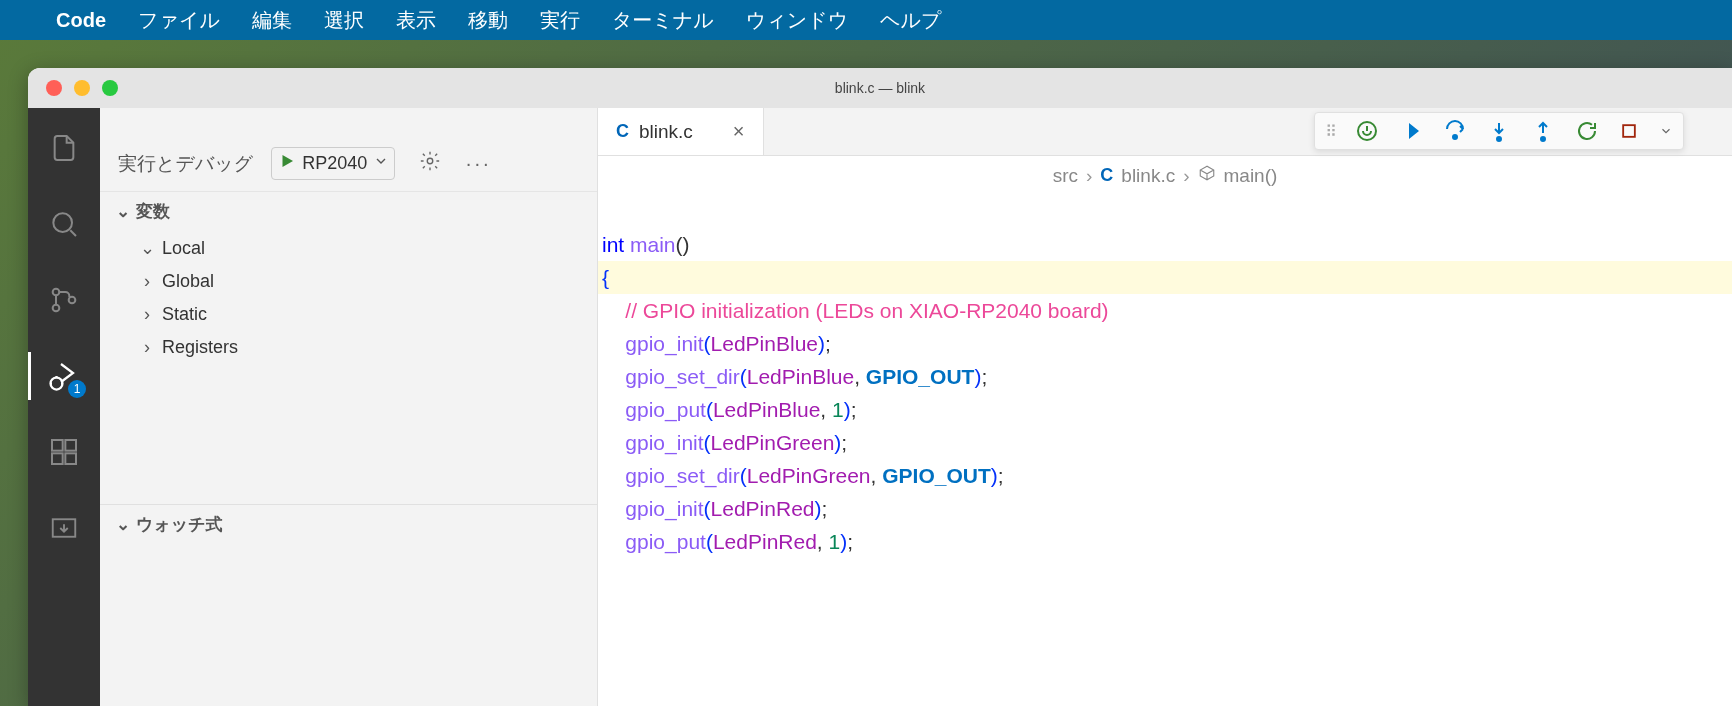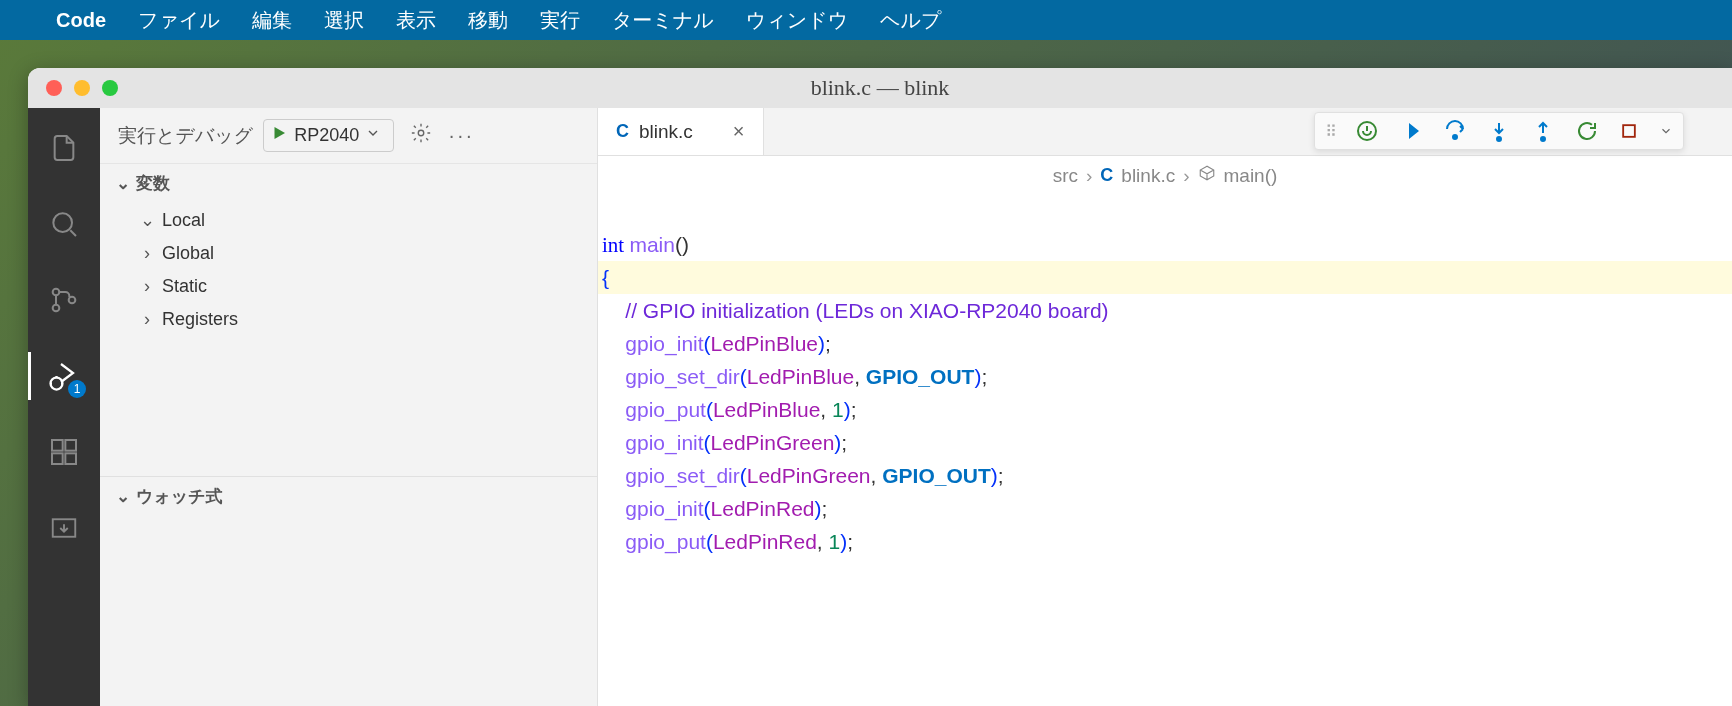--- a/index.html
+++ b/index.html
@@ -9,32 +9,32 @@
 .apple-logo { font-size: 24px; }
 .menubar .app-name { font-weight: 700; }
 
 .window { position: absolute; top: 68px; left: 28px; right: 0; bottom: 0; background: #fff; border-top-left-radius: 12px; box-shadow: 0 4px 20px rgba(0,0,0,0.3); display: flex; flex-direction: column; overflow: hidden; }
 .titlebar { height: 40px; background: #e4e4e4; display: flex; align-items: center; padding: 0 18px; position: relative; }
 .traffic-lights { display: flex; gap: 12px; }
 .traffic-light { width: 16px; height: 16px; border-radius: 50%; }
 .tl-red { background: #ff5f57; }
 .tl-yellow { background: #ffbd2e; }
 .tl-green { background: #28c940; }
-.title-text { position: absolute; left: 50%; transform: translateX(-50%); color: #444; font-size: 22px; font-family: Liberation Serif, serif; }
+.title-text { position: absolute; left: 50%; transform: translateX(-50%); color: #444; font-size: 14px; }
 
 .content { display: flex; flex: 1; overflow: hidden; }
 .activity-bar { width: 72px; background: #333333; display: flex; flex-direction: column; align-items: center; padding-top: 16px; gap: 28px; }
 .activity-item { width: 48px; height: 48px; display: flex; align-items: center; justify-content: center; color: #888; cursor: pointer; position: relative; }
 .activity-item.active { color: #fff; }
 .activity-item.active::before { content: ""; position: absolute; left: -12px; top: 0; width: 3px; height: 100%; background: #fff; }
 .activity-badge { position: absolute; right: 2px; bottom: 2px; background: #007acc; color: #fff; border-radius: 10px; min-width: 18px; height: 18px; font-size: 12px; display: flex; align-items: center; justify-content: center; padding: 0 4px; }
 
 .sidebar { width: 498px; background: #f3f3f3; display: flex; flex-direction: column; border-right: 1px solid #e0e0e0; }
-.sidebar-header { height: 56px; display: flex; align-items: center; padding: 0 18px; gap: 10px; color: #555; font-size: 19px; border-bottom: 1px solid #e5e5e5; }
-.config-select { border: 1px solid #ccc; border-radius: 4px; padding: 4px 12px 4px 6px; display: flex; align-items: center; gap: 6px; font-size: 18px; color: #333; cursor: pointer; }
+.sidebar-header { height: 56px; display: flex; align-items: center; padding: 0 18px; gap: 18px; color: #555; font-size: 19px; border-bottom: 1px solid #e5e5e5; margin-top: 28px; }
+.config-select { border: 1px solid #ccc; border-radius: 4px; padding: 4px 5px 4px 6px; display: flex; align-items: center; gap: 6px; font-size: 18px; color: #333; cursor: pointer; }
 .play-icon { color: #388a34; }
 .gear-icon, .more-icon { color: #666; cursor: pointer; margin-left: 6px; }
 
 .section-header { padding: 8px 16px; display: flex; align-items: center; gap: 6px; color: #555; font-size: 17px; font-weight: 600; cursor: pointer; }
 .var-item { padding: 6px 16px 6px 40px; display: flex; align-items: center; gap: 8px; color: #333; font-size: 18px; cursor: pointer; }
 .chev { display: inline-block; width: 14px; text-align: center; color: #555; }
 
 .editor-area { flex: 1; display: flex; flex-direction: column; background: #fff; position: relative; }
 .tabs { height: 48px; display: flex; align-items: stretch; background: #f3f3f3; border-bottom: 1px solid #e0e0e0; }
 .tab { display: flex; align-items: center; padding: 0 18px; gap: 10px; background: #fff; font-size: 19px; color: #333; border-right: 1px solid #e0e0e0; cursor: pointer; }
@@ -48,26 +48,26 @@
 .breadcrumbs { padding: 8px 24px; display: flex; align-items: center; gap: 8px; color: #888; font-size: 19px; justify-content: center; }
 .breadcrumbs .sep { color: #999; }
 .cube-icon { color: #888; }
 
 .code-area { flex: 1; display: flex; overflow: hidden; font-family: "SF Mono", Menlo, Consolas, monospace; font-size: 21px; line-height: 33px; }
 .gutter { width: 84px; text-align: right; padding-right: 16px; color: #6b94c4; position: relative; }
 .ln { height: 33px; }
 .code-lines { flex: 1; }
 .code-line { height: 33px; white-space: pre; color: #333; padding-left: 4px; }
 .code-line.highlighted { background: #fffbdd; }
-.k-type { color: #0000ff; font-family: Liberation Serif, serif; }
+.k-type { color: #0000ff; }
 .k-call { color: #8b5cf6; }
 .k-var { color: #a21caf; }
 .k-const { color: #0070c1; font-weight: bold; }
 .k-num { color: #098658; }
-.k-comment { color: #6d28d9; margin-top: 32px; }
+.k-comment { color: #ec4899; margin-top: 32px; }
 .k-punc { color: #333; }
 .k-brace { color: #0431fa; }
 .breakpoint-marker { color: #c28a00; }
 </style>
 </head>
 <body>
 
 <div class="menubar">
   <span class="apple-logo"></span>
   <span class="app-name">Code</span>

